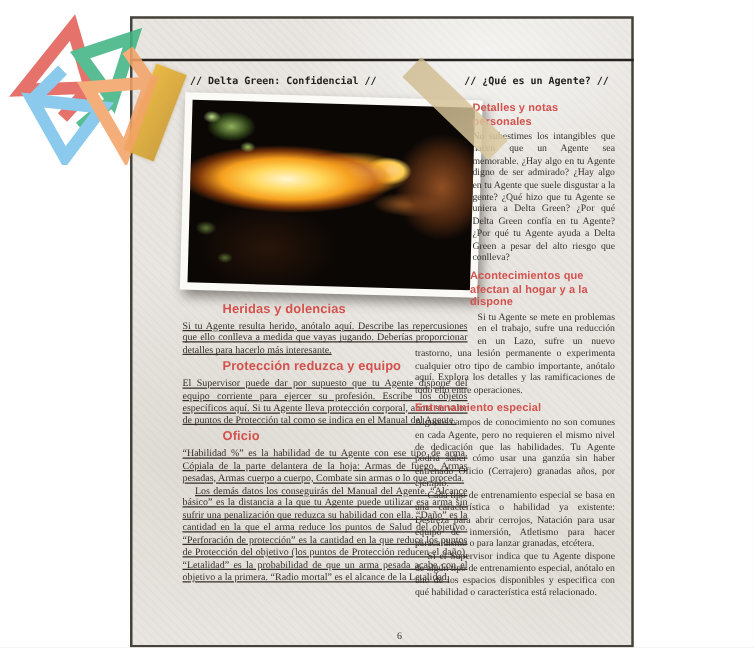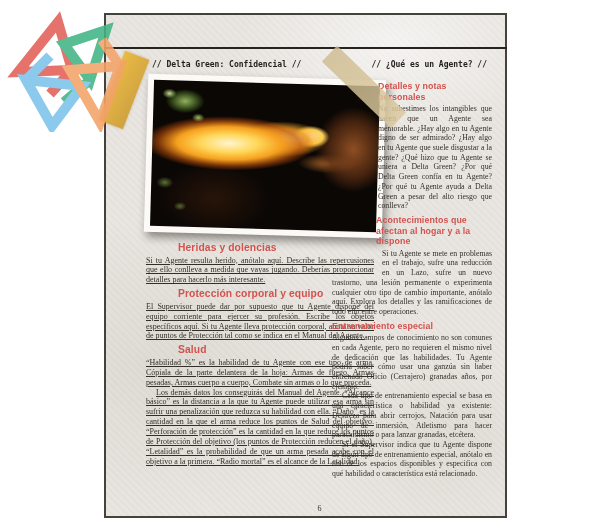--- a/index.html
+++ b/index.html
@@ -79,25 +79,25 @@
 
     <div class="tape-gold"></div>
     <div class="tape-tan"></div>
 
     <div class="col-left">
       <div class="sec">
         <h3>Heridas y dolencias</h3>
         <div class="para">Si tu Agente resulta herido, anótalo aquí. Describe las repercusiones que ello conlleva a medida que vayas jugando. Deberías proporcionar detalles para hacerlo más interesante.</div>
       </div>
       <div class="sec">
-        <h3>Protección corporal y equipo</h3>
+        <h3>Protección reduzca y equipo</h3>
         <div class="para">El Supervisor puede dar por supuesto que tu Agente dispone del equipo corriente para ejercer su profesión. Escribe los objetos específicos aquí. Si tu Agente lleva protección corporal, anota su valor de puntos de Protección tal como se indica en el Manual del Agente.</div>
       </div>
       <div class="sec">
-        <h3>Salud</h3>
+        <h3>Oficio</h3>
         <div class="para">“Habilidad %” es la habilidad de tu Agente con ese tipo de arma. Cópiala de la parte delantera de la hoja: Armas de fuego, Armas pesadas, Armas cuerpo a cuerpo, Combate sin armas o lo que proceda.</div>
         <div class="para pind">Los demás datos los conseguirás del Manual del Agente. “Alcance básico” es la distancia a la que tu Agente puede utilizar esa arma sin sufrir una penalización que reduzca su habilidad con ella. “Daño” es la cantidad en la que el arma reduce los puntos de Salud del objetivo. “Perforación de protección” es la cantidad en la que reduce los puntos de Protección del objetivo (los puntos de Protección reducen el daño). “Letalidad” es la probabilidad de que un arma pesada acabe con el objetivo a la primera. “Radio mortal” es el alcance de la Letalidad.</div>
       </div>
     </div>
 
     <div class="col-right">
       <div class="sec sec-indent">
         <h3>Detalles y notas personales</h3>
         <div class="para">No subestimes los intangibles que hacen que un Agente sea memorable. ¿Hay algo en tu Agente digno de ser admirado? ¿Hay algo en tu Agente que suele disgustar a la gente? ¿Qué hizo que tu Agente se uniera a Delta Green? ¿Por qué Delta Green confía en tu Agente? ¿Por qué tu Agente ayuda a Delta Green a pesar del alto riesgo que conlleva?</div>
       </div>

